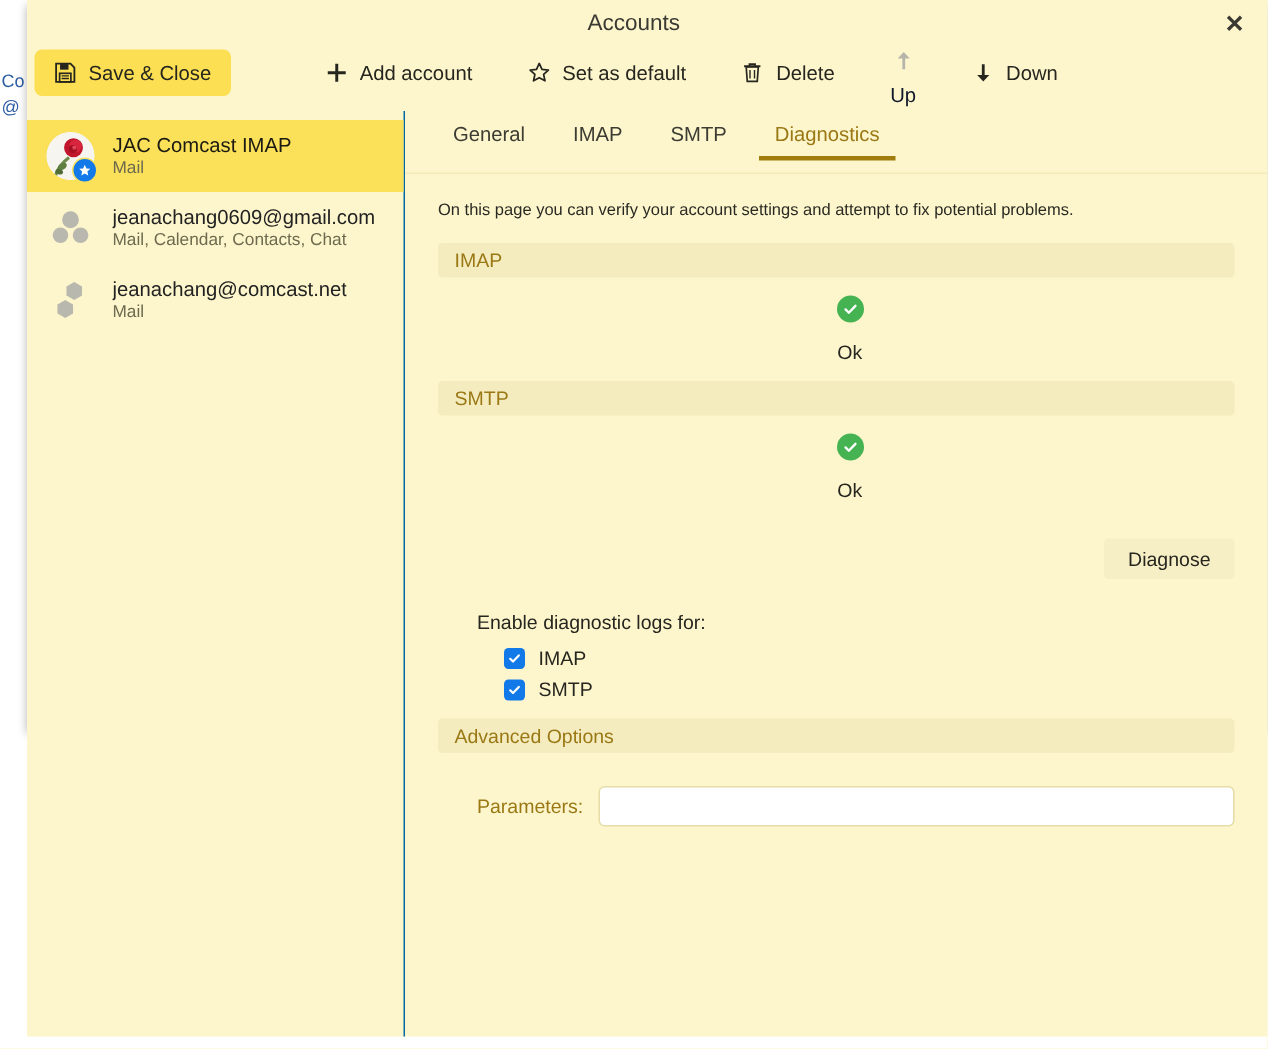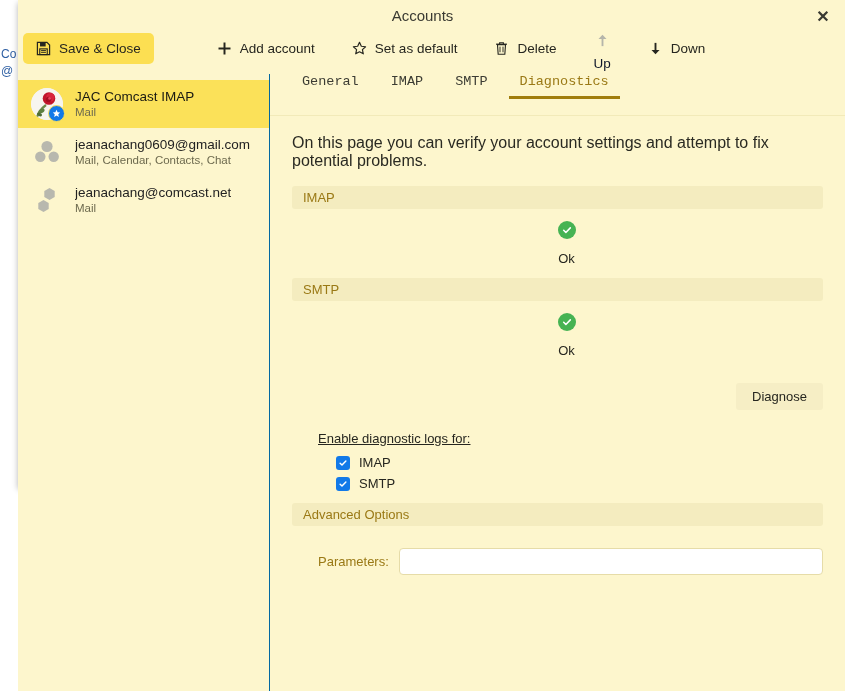--- a/index.html
+++ b/index.html
@@ -168,25 +168,24 @@
   #content {
     flex: 1 1 auto;
     background: #fdf6cd;
     display: flex;
     flex-direction: column;
     min-width: 0;
   }
   #tabstrip {
     height: 42px;
     display: flex;
-    align-items: flex-start;
+    align-items: center;
     padding-left: 16px;
     border-bottom: 1px solid #f2eab9;
     box-sizing: border-box;
-    font-family: Liberation Mono, monospace;
   }
   .tab {
     position: relative;
     padding: 0 16px 10px 16px;
     font-size: 13.5px;
     color: #3c3c33;
     cursor: pointer;
     white-space: nowrap;
   }
   .tab.active { color: #9a7915; }
@@ -197,21 +196,21 @@
     height: 3px;
     background: #a07d0d;
   }
   #pane {
     flex: 1 1 auto;
     padding: 18px 22px 0 22px;
     box-sizing: border-box;
     overflow: hidden;
   }
   #intro-text {
-    font-size: 16px;
+    font-size: 11px;
     color: #2a2a22;
     margin-bottom: 16px;
   }
   .section-header {
     background: #f4ecbf;
     border-radius: 3px;
     height: 23px;
     display: flex;
     align-items: center;
     padding-left: 11px;
@@ -251,21 +250,20 @@
     font-size: 13px;
     color: #26261f;
     font-family: "Liberation Sans", sans-serif;
     cursor: pointer;
   }
   #logs-body { padding: 14px 0 6px 26px; }
   #logs-label {
     font-size: 13px;
     color: #26261f;
     margin-bottom: 9px;
-    text-decoration: underline;
   }
   .checkbox-row {
     display: flex;
     align-items: center;
     gap: 9px;
     margin-left: 18px;
     margin-bottom: 6px;
     font-size: 13px;
     color: #26261f;
     cursor: pointer;

